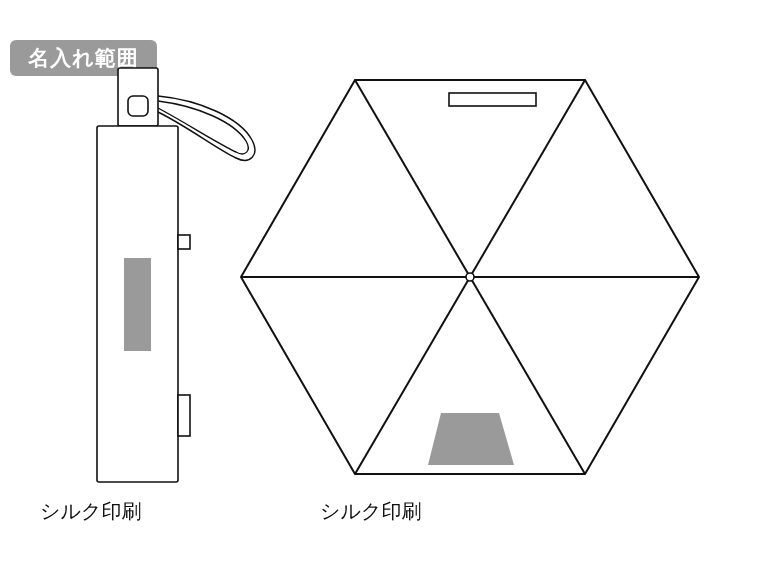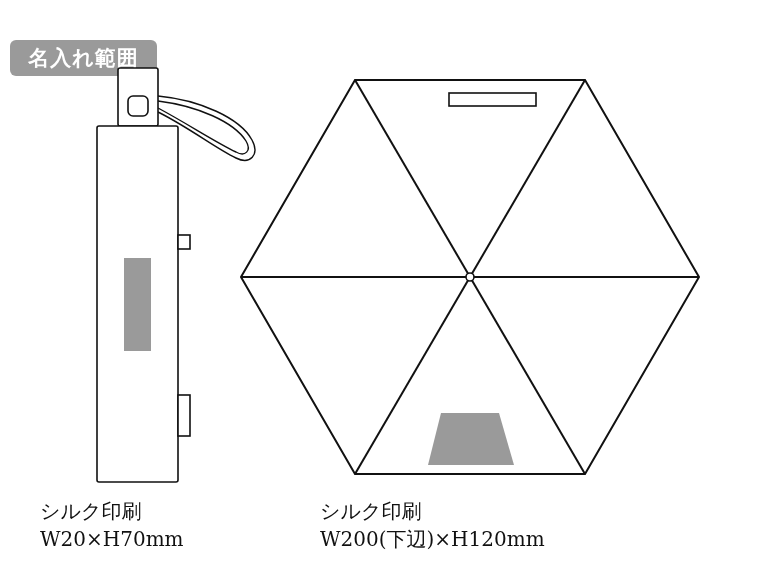--- a/index.html
+++ b/index.html
@@ -48,19 +48,17 @@
     <line x1="585" y1="80" x2="355" y2="474"></line>
     <line x1="241" y1="277" x2="699" y2="277"></line>
     <circle cx="470" cy="277" r="4" fill="#ffffff" stroke-width="1.6"></circle>
     <rect x="449" y="93" width="87" height="13" fill="#ffffff" stroke-width="1.6"></rect>
     <polygon points="441,413 499,413 514,465 428,465" fill="#9a9a9a" stroke="none"></polygon>
   </g>
 </svg>
 
 <div class="caption caption-left">
   <span>シルク印刷</span>
-  <span>W20×H70mm</span>
 </div>
 
 <div class="caption caption-right">
   <span>シルク印刷</span>
-  <span>W200(下辺)×H120mm</span>
 </div>
 
 </body></html>

